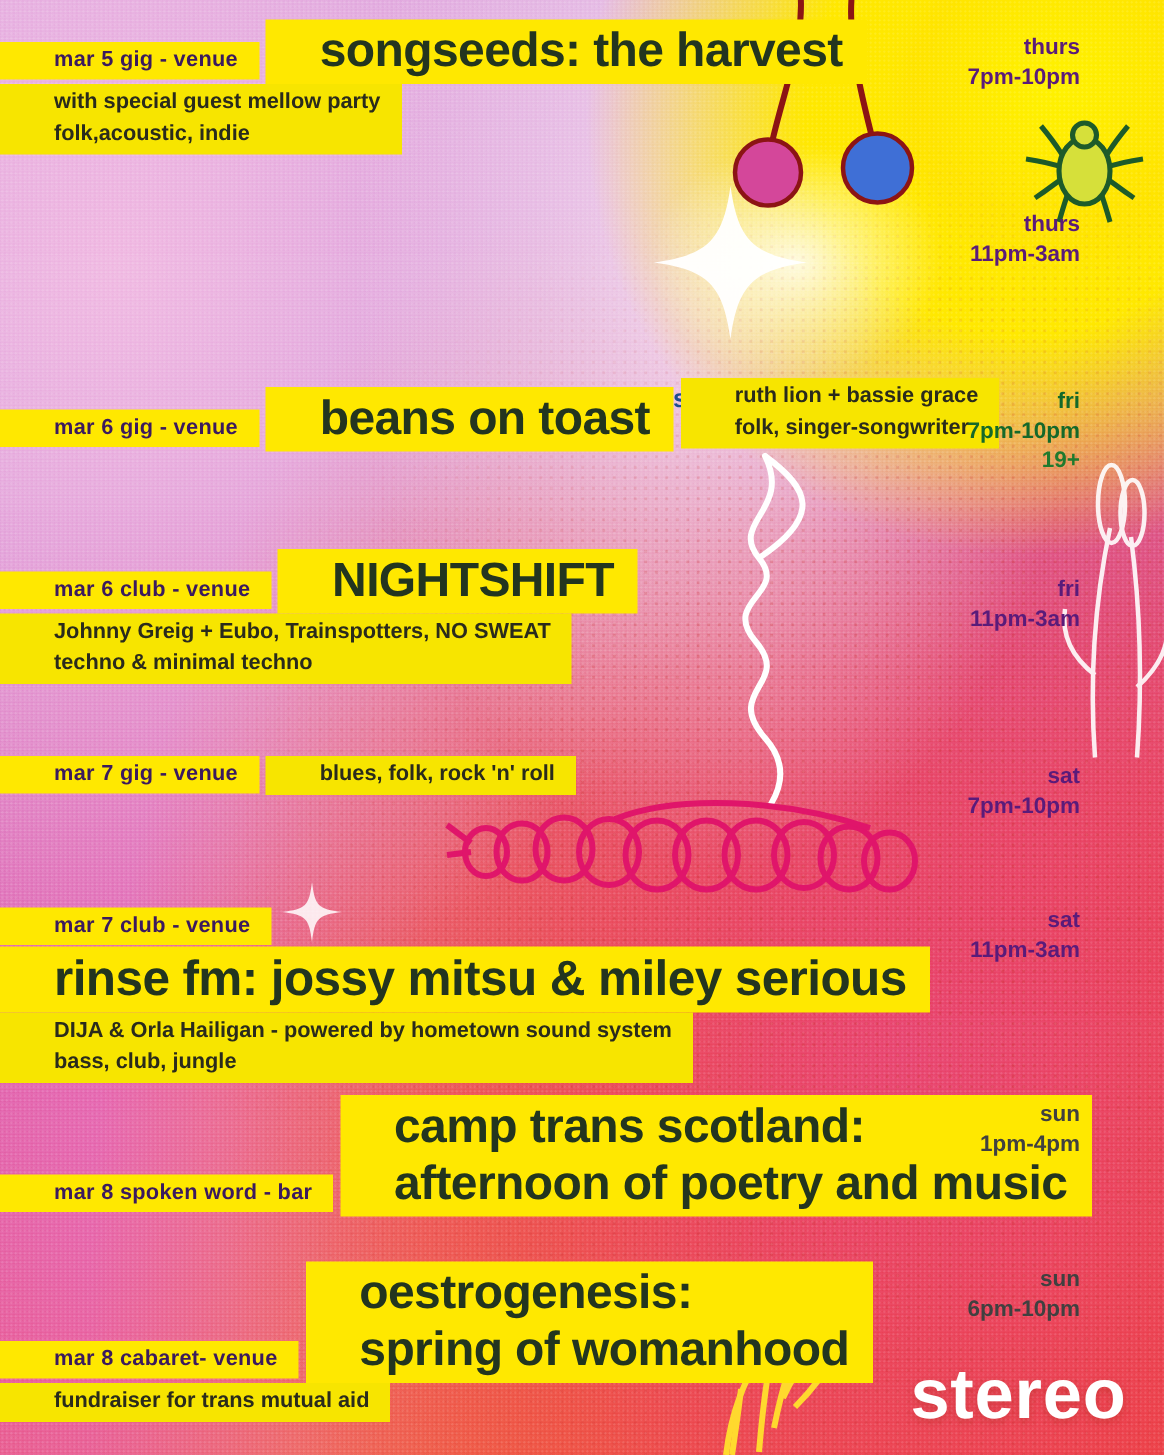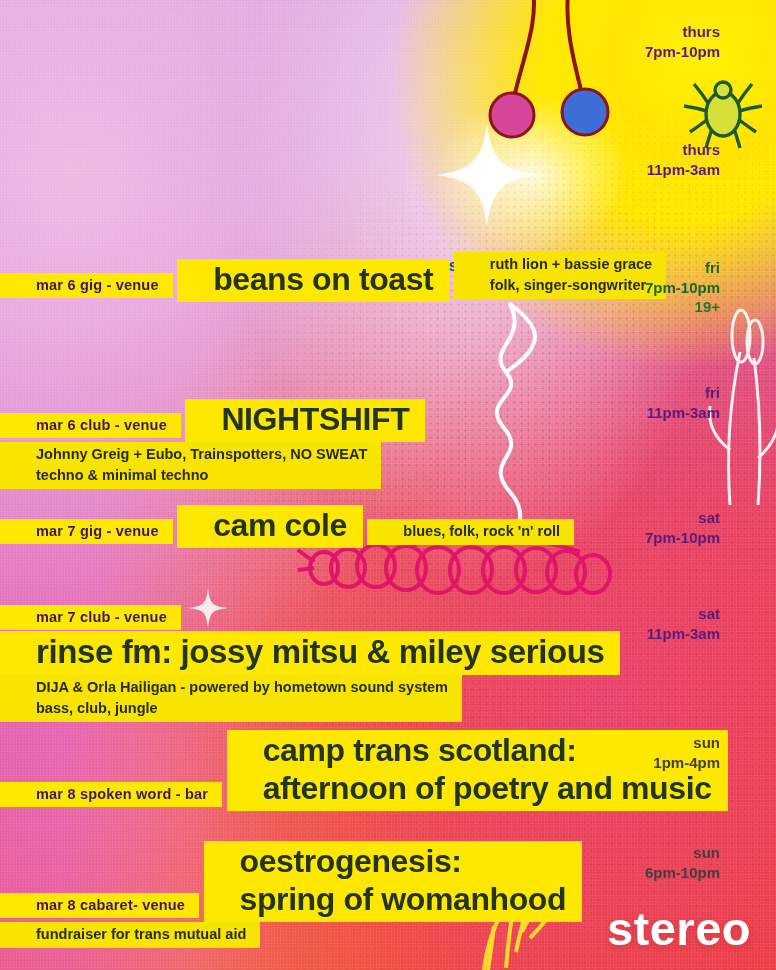--- a/index.html
+++ b/index.html
@@ -245,20 +245,30 @@
       <path d="M24 74 C22 92, 20 104, 18 118"></path>
     </g>
   </svg>
 
   <svg class="art" style="left:186px; top:586px;" width="44" height="44" viewBox="0 0 44 44">
     <path d="M22 2 C24 18, 26 20, 42 22 C26 24, 24 26, 22 42 C20 26, 18 24, 2 22 C18 20, 20 18, 22 2 Z" fill="#ffffff" opacity="0.85"></path>
   </svg>
 
   <div class="listings">
 
+    <div class="event" style="top:12px;">
+      <div class="tag">mar 5 gig - venue</div>
+      <div class="title-band">
+        <div class="title">songseeds: the harvest</div>
+      </div>
+      <div class="sub-band">
+        <div class="sub">with special guest mellow party</div>
+        <div class="sub">folk,acoustic, indie</div>
+      </div>
+    </div>
     <div class="time" style="top:22px;">
       <span class="day">thurs</span>
       <span class="hrs">7pm-10pm</span>
     </div>
 
     <div class="time" style="top:140px;">
       <span class="day">thurs</span>
       <span class="hrs">11pm-3am</span>
     </div>
 
@@ -273,40 +283,37 @@
         <div class="sub">ruth lion + bassie grace</div>
         <div class="sub">folk, singer-songwriter</div>
       </div>
     </div>
     <div class="time green" style="top:258px;">
       <span class="day">fri</span>
       <span class="hrs">7pm-10pm</span>
       <span class="age">19+</span>
     </div>
 
-    <div class="event" style="top:398px;">
+    <div class="event" style="top:365px;">
       <div class="tag">mar 6 club - venue</div>
       <div class="title-band">
         <div class="title">NIGHTSHIFT</div>
       </div>
       <div class="sub-band">
         <div class="sub">Johnny Greig + Eubo, Trainspotters, NO SWEAT</div>
         <div class="sub">techno &amp; minimal techno</div>
       </div>
     </div>
     <div class="time" style="top:383px;">
       <span class="day">fri</span>
       <span class="hrs">11pm-3am</span>
     </div>
 
     <div class="event" style="top:504px;">
       <div class="tag">mar 7 gig - venue</div>
-      <div class="title-band">
-        <div class="title">cam cole</div>
-      </div>
       <div class="sub-band">
         <div class="sub">blues, folk, rock 'n' roll</div>
       </div>
     </div>
     <div class="time" style="top:508px;">
       <span class="day">sat</span>
       <span class="hrs">7pm-10pm</span>
     </div>
 
     <div class="event" style="top:605px;text-decoration:underline;">

